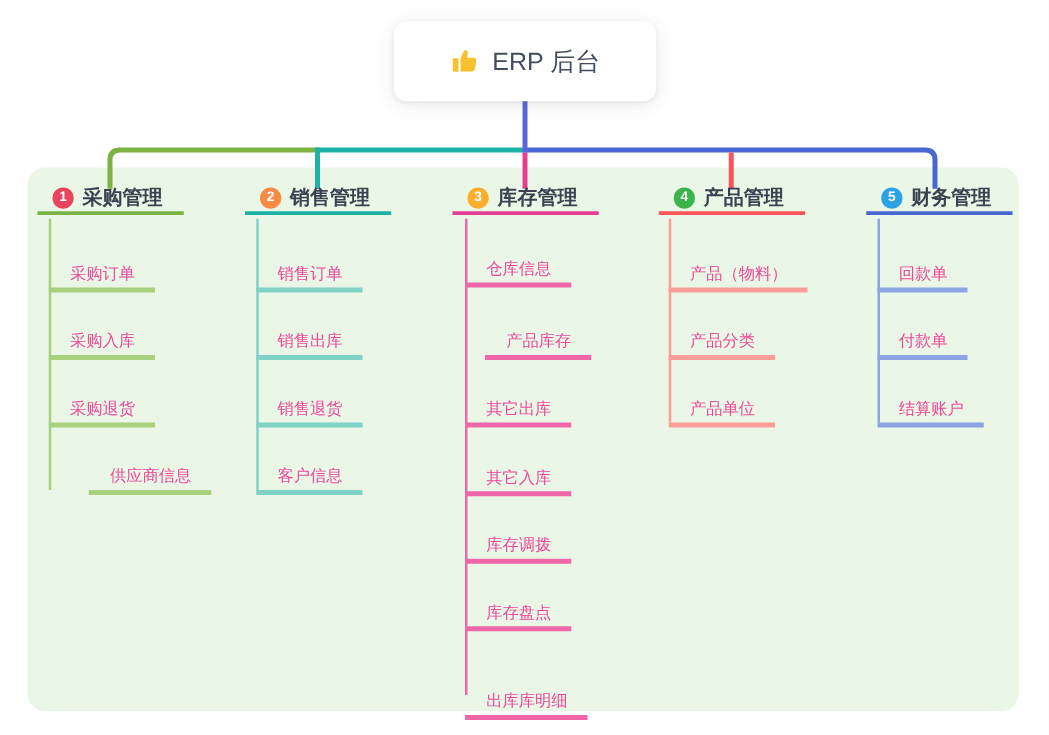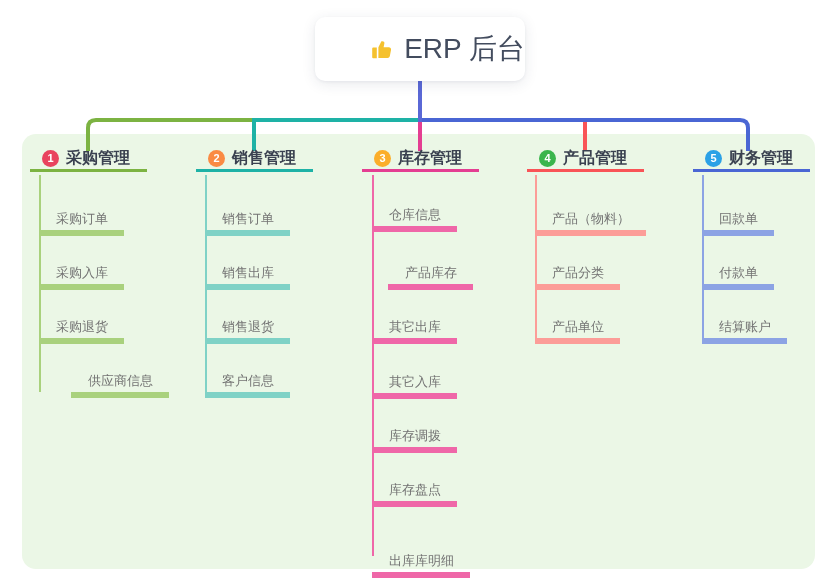--- a/index.html
+++ b/index.html
@@ -11,44 +11,44 @@
   .stage{position:absolute;inset:0;width:839px;height:588px;}
   .panel{
     position:absolute;left:22px;top:134px;width:793px;height:435px;
     border-radius:14px;
   }
   .connectors{position:absolute;left:0;top:0;width:839px;height:588px;pointer-events:none;}
   .root-node{
     position:absolute;left:315px;top:17px;width:210px;height:64px;
     background:#ffffff;border-radius:10px;
     box-shadow:0 3px 14px rgba(40,50,80,.10), 0 1px 3px rgba(40,50,80,.06);
-    display:flex;align-items:center;justify-content:flex-end;gap:10px;
-    font-size:28px;font-weight:500;color:#434c5e;
+    display:flex;align-items:center;justify-content:center;gap:10px;
+    font-size:20px;font-weight:500;color:#434c5e;
     z-index:3;cursor:pointer;
   }
   .root-node .ticon{width:24px;height:24px;display:inline-block;}
   .branch-header{
     position:absolute;top:148px;width:117px;height:24px;box-sizing:border-box;
     display:flex;align-items:center;gap:7px;padding-left:12px;
     border-bottom:3px solid #ccc;
     font-size:16px;font-weight:600;color:#3a4150;
     cursor:pointer;z-index:2;
   }
   .badge{
     width:17px;height:17px;border-radius:50%;flex:0 0 17px;
     display:flex;align-items:center;justify-content:center;
     color:#fff;font-size:11px;font-weight:700;line-height:1;
   }
   .vline{position:absolute;width:2px;z-index:1;}
   .child-node{
     position:absolute;height:22px;box-sizing:content-box;
     padding:0 16px 0 17px;
     display:flex;align-items:center;
-    border-bottom:6px solid #15803d;
-    font-size:13px;color:#737373;white-space:nowrap;
+    border-bottom:4px solid #15803d;
+    font-size:13px;color:#ec4899;white-space:nowrap;
     cursor:pointer;z-index:2;
   }
 </style>
 </head>
 <body>
 
 <div class="stage">
 
   <div class="panel" style="background-color: rgb(235, 247, 230);"></div>
 

